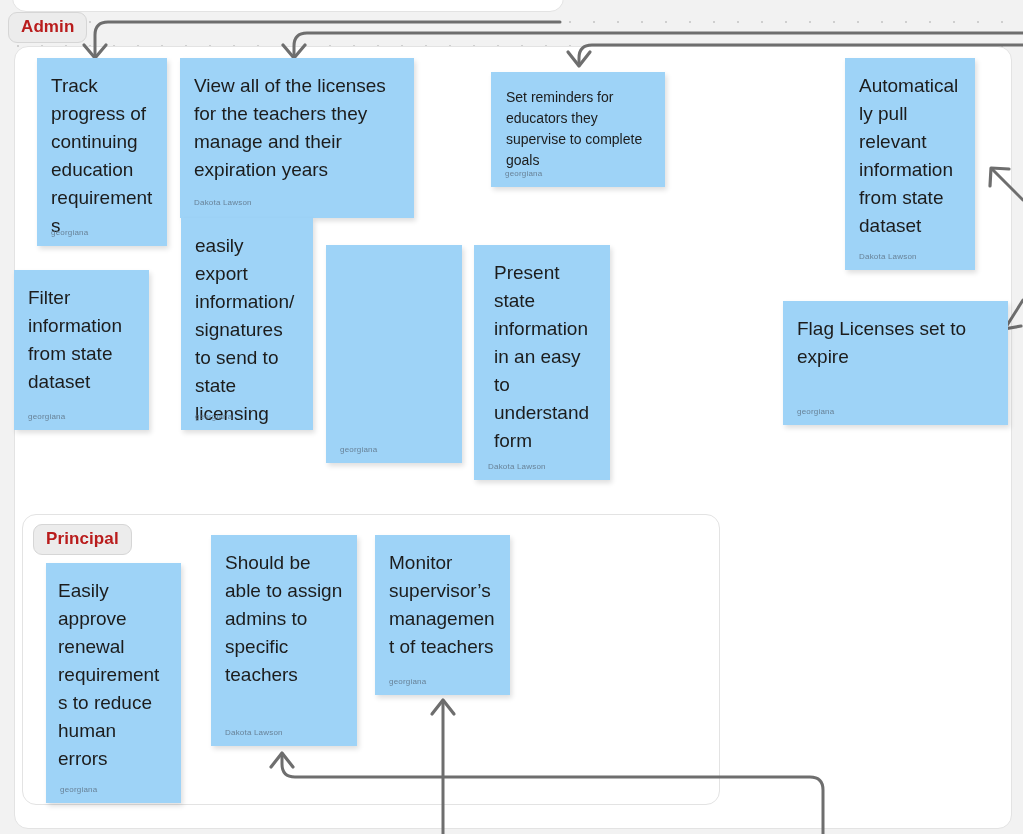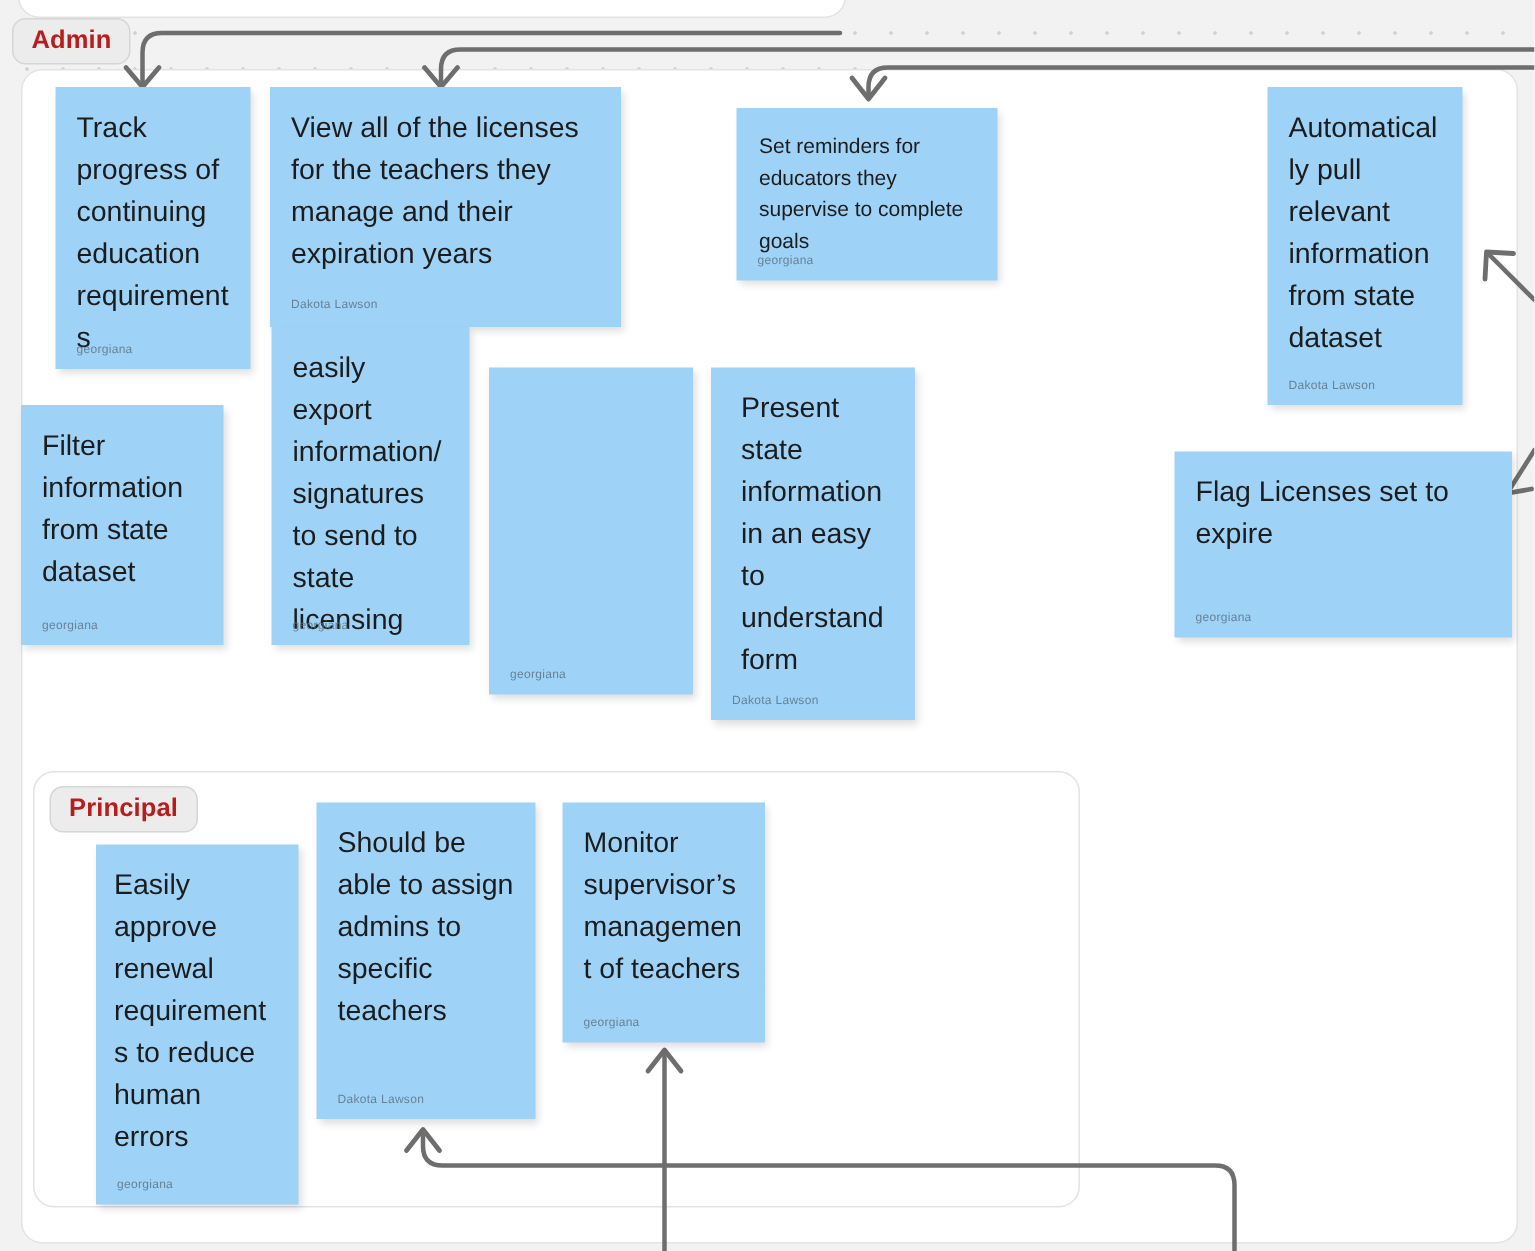--- a/index.html
+++ b/index.html
@@ -198,21 +198,21 @@
 <div class="note" style="left:474px; top:245px; width:136px; height:235px;padding-left:20px;">
   <div class="note-text">Present state information in an easy to understand form</div>
   <div class="note-author">Dakota Lawson</div>
 </div>
 
 <div class="note" style="left:783px; top:277px; width:225px; height:124px;margin-top:24px;">
   <div class="note-text">Flag Licenses set to expire</div>
   <div class="note-author">georgiana</div>
 </div>
 
-<div class="note" style="left:64px; top:563px; width:135px; height:240px;padding-left:12px;">
+<div class="note" style="left:46px; top:563px; width:135px; height:240px;padding-left:12px;">
   <div class="note-text">Easily approve renewal requirements to reduce human errors</div>
   <div class="note-author">georgiana</div>
 </div>
 
 <div class="note" style="left:211px; top:535px; width:146px; height:211px;">
   <div class="note-text">Should be able to assign admins to specific teachers</div>
   <div class="note-author">Dakota Lawson</div>
 </div>
 
 <div class="note" style="left:375px; top:535px; width:135px; height:160px;">

